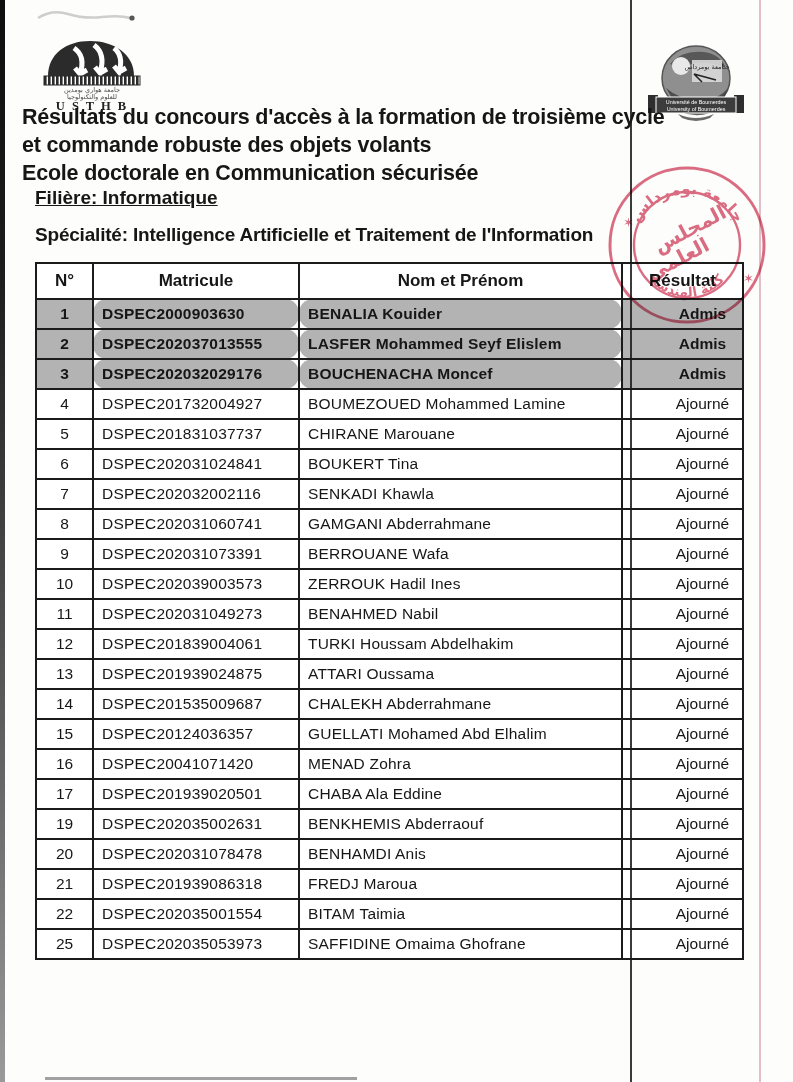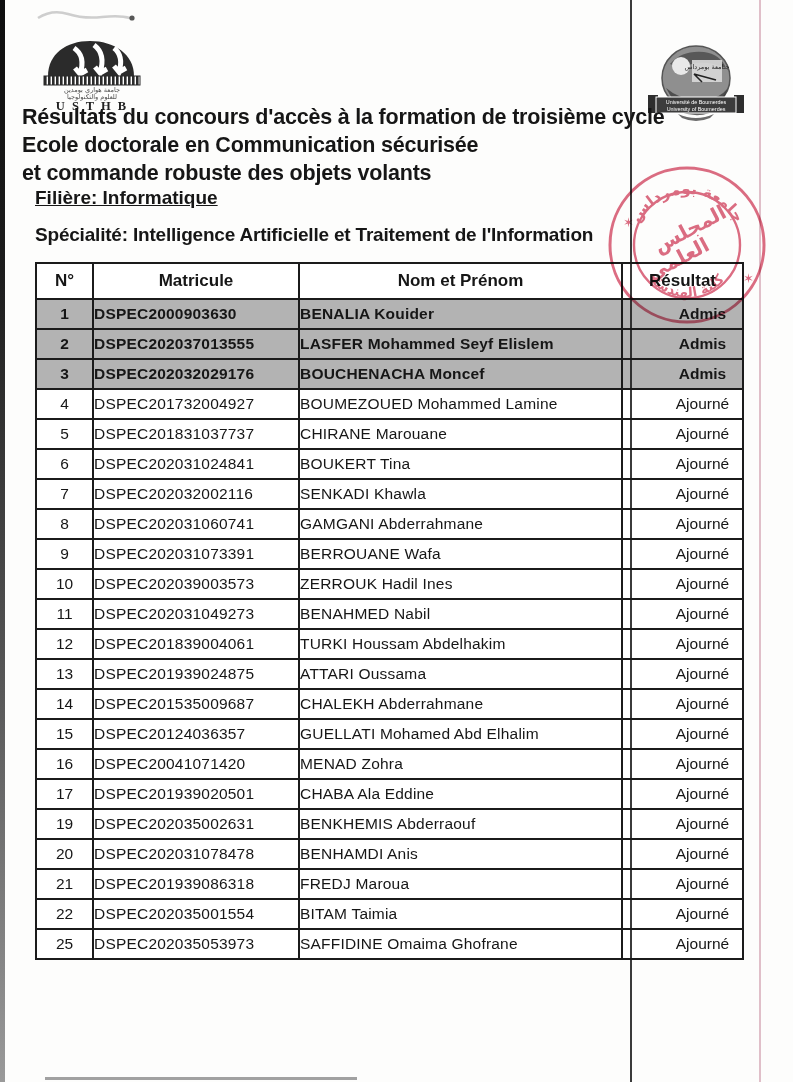--- a/index.html
+++ b/index.html
@@ -63,21 +63,21 @@
   table.results th, table.results td {
     border:2px solid #1b1b1b;
     overflow:hidden; white-space:nowrap;
   }
   table.results th {
     height:36px; font-size:17px; font-weight:bold; text-align:center;
     background:#fff;
   }
   table.results td { height:30px; font-size:15.5px; }
   td.cell-num { text-align:center; }
-  td.cell-mat, td.cell-nom { letter-spacing:.2px; }
+  td.cell-mat, td.cell-nom { padding-left:8px; letter-spacing:.2px;border-radius:14px; }
   td.cell-res { text-align:center; font-size:16px;padding-left:40px; }
   tr.admis td { background:#b3b3b3; font-weight:bold; }
 
   
   .stamp {
     position:absolute; left:605px; top:161px; width:164px; height:168px;
     z-index:6; opacity:.85; mix-blend-mode:multiply;
   }
   .stamp text { font-family:"DejaVu Sans", sans-serif; fill:var(--stamp,#d6536d); }
 </style>
@@ -122,22 +122,22 @@
   <rect x="0" y="53" width="10" height="18" fill="#2e2e2e"></rect>
   <rect x="86" y="53" width="10" height="18" fill="#2e2e2e"></rect>
   <rect x="8" y="55" width="80" height="16" fill="#3c3c3c" stroke="#fff" stroke-width="1"></rect>
   <text x="48" y="61.5" text-anchor="middle" font-size="5.4" fill="#fff" style="font-family:'Liberation Sans',sans-serif">Université de Boumerdes</text>
   <text x="48" y="68.5" text-anchor="middle" font-size="5.4" fill="#fff" style="font-family:'Liberation Sans',sans-serif">University of Boumerdes</text>
   <path d="M30,72 q18,8 36,0 l-4,4 q-14,6 -28,0 Z" fill="#6a6a6a"></path>
 </svg>
 
 <div class="title-block">
   <div>Résultats du concours d'accès à la formation de troisième cycle</div>
+  <div>et commande robuste des objets volants</div>
   <div>Ecole doctorale en Communication sécurisée</div>
-  <div>et commande robuste des objets volants</div>
 </div>
 <div class="filiere">Filière: Informatique</div>
 <div class="specialite">Spécialité: Intelligence Artificielle et Traitement de l'Information</div>
 
 <table class="results">
   <colgroup>
     <col class="c-num">
       <col class="c-mat">
       <col class="c-nom">
       <col class="c-res">

